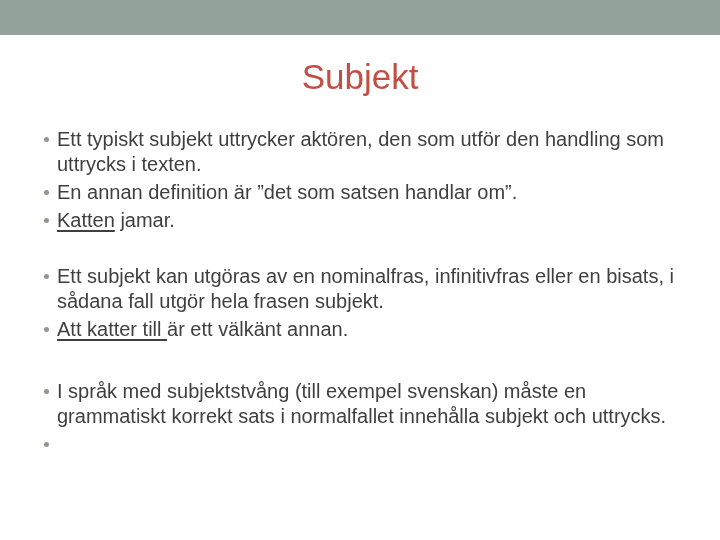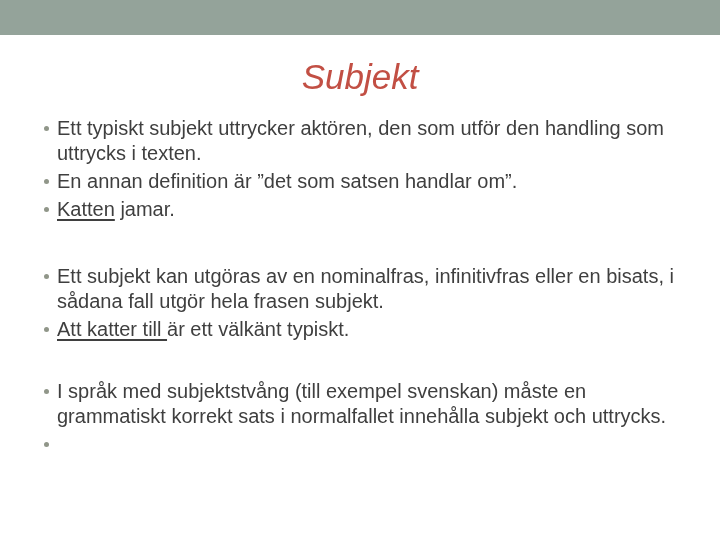--- a/index.html
+++ b/index.html
@@ -27,31 +27,30 @@
     position: absolute;
     top: 57px;
     left: 0;
     width: 720px;
     margin: 0;
     text-align: center;
     font-size: 35px;
     line-height: 40px;
     font-weight: 400;
     color: var(--title, #C24F44);
-    font-style: italic;
   }
   .group {
     position: absolute;
     left: 43px;
     width: 640px;
     font-size: 20px;
     line-height: 25px;
     color: var(--text, #3F3F3F);
   }
-  .g0 { top: 116px; }
+  .g0 { top: 127px; }
   .g1 { top: 264px; }
   .g2 { top: 379px; }
   .li {
     position: relative;
     padding-left: 14px;
     margin-bottom: 3px;
   }
   .marker {
     position: absolute;
     left: 1px;
@@ -72,19 +71,19 @@
 <div class="slide">
   <div class="topbar"></div>
   <h1 class="title">Subjekt</h1>
   <div class="group g0">
       <div class="li"><span class="marker"></span><span><span>Ett typiskt subjekt uttrycker aktören, den som utför den handling som uttrycks i texten.</span></span></div>
       <div class="li"><span class="marker"></span><span><span>En annan definition är ”det som satsen handlar om”.</span></span></div>
       <div class="li"><span class="marker"></span><span><span class="u">Katten</span><span> jamar.</span></span></div>
     </div>
   <div class="group g1">
       <div class="li"><span class="marker"></span><span><span>Ett subjekt kan utgöras av en nominalfras, infinitivfras eller en bisats, i sådana fall utgör hela frasen subjekt.</span></span></div>
-      <div class="li"><span class="marker"></span><span><span class="u">Att katter till </span><span>är ett välkänt typiskt.</span></span></div>
+      <div class="li"><span class="marker"></span><span><span class="u">Att katter till </span><span>är ett välkänt annan.</span></span></div>
     </div>
   <div class="group g2">
       <div class="li"><span class="marker"></span><span><span>I språk med subjektstvång (till exempel svenskan) måste en grammatiskt korrekt sats i normalfallet innehålla subjekt och uttrycks.</span></span></div>
       <div class="li"><span class="marker"></span></div>
     </div>
 </div>
 
 </body></html>

